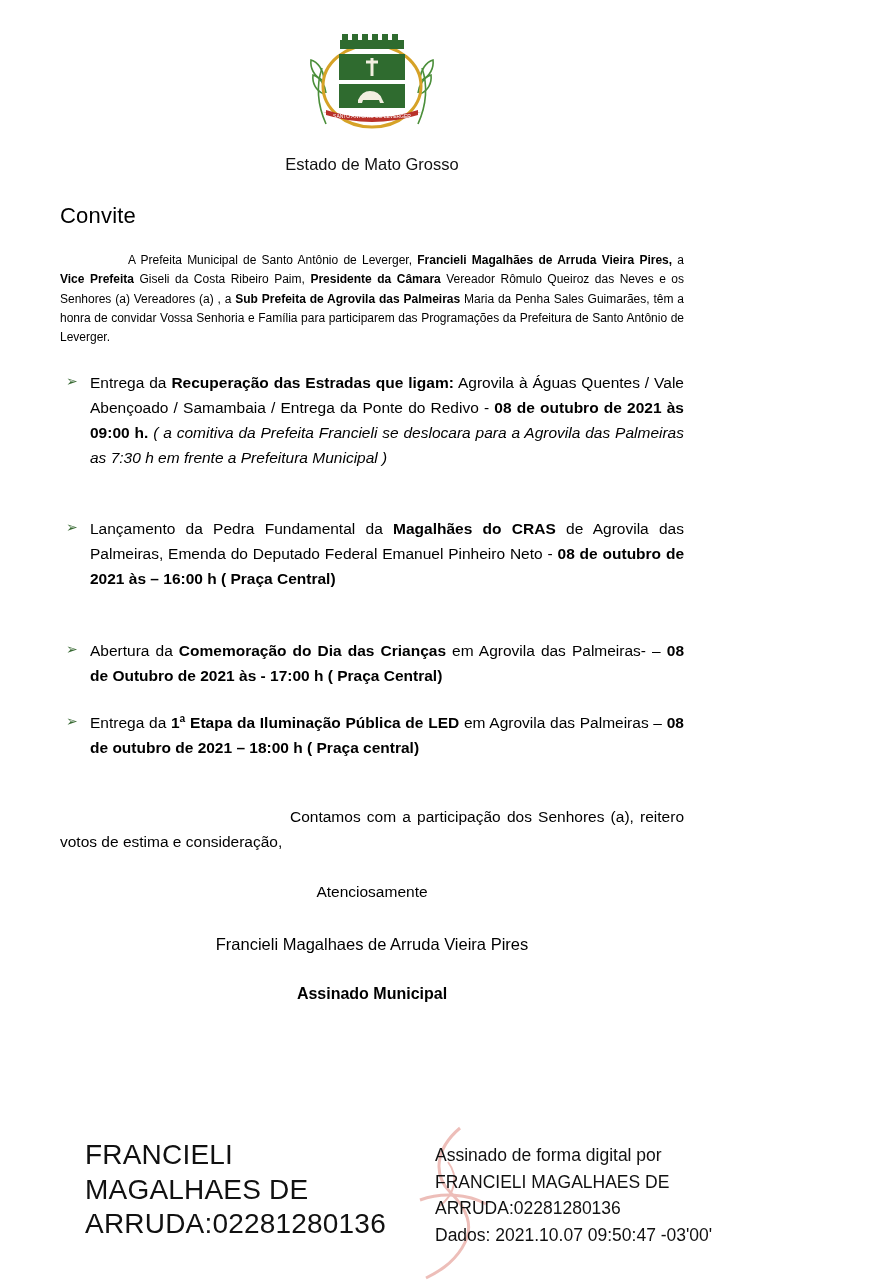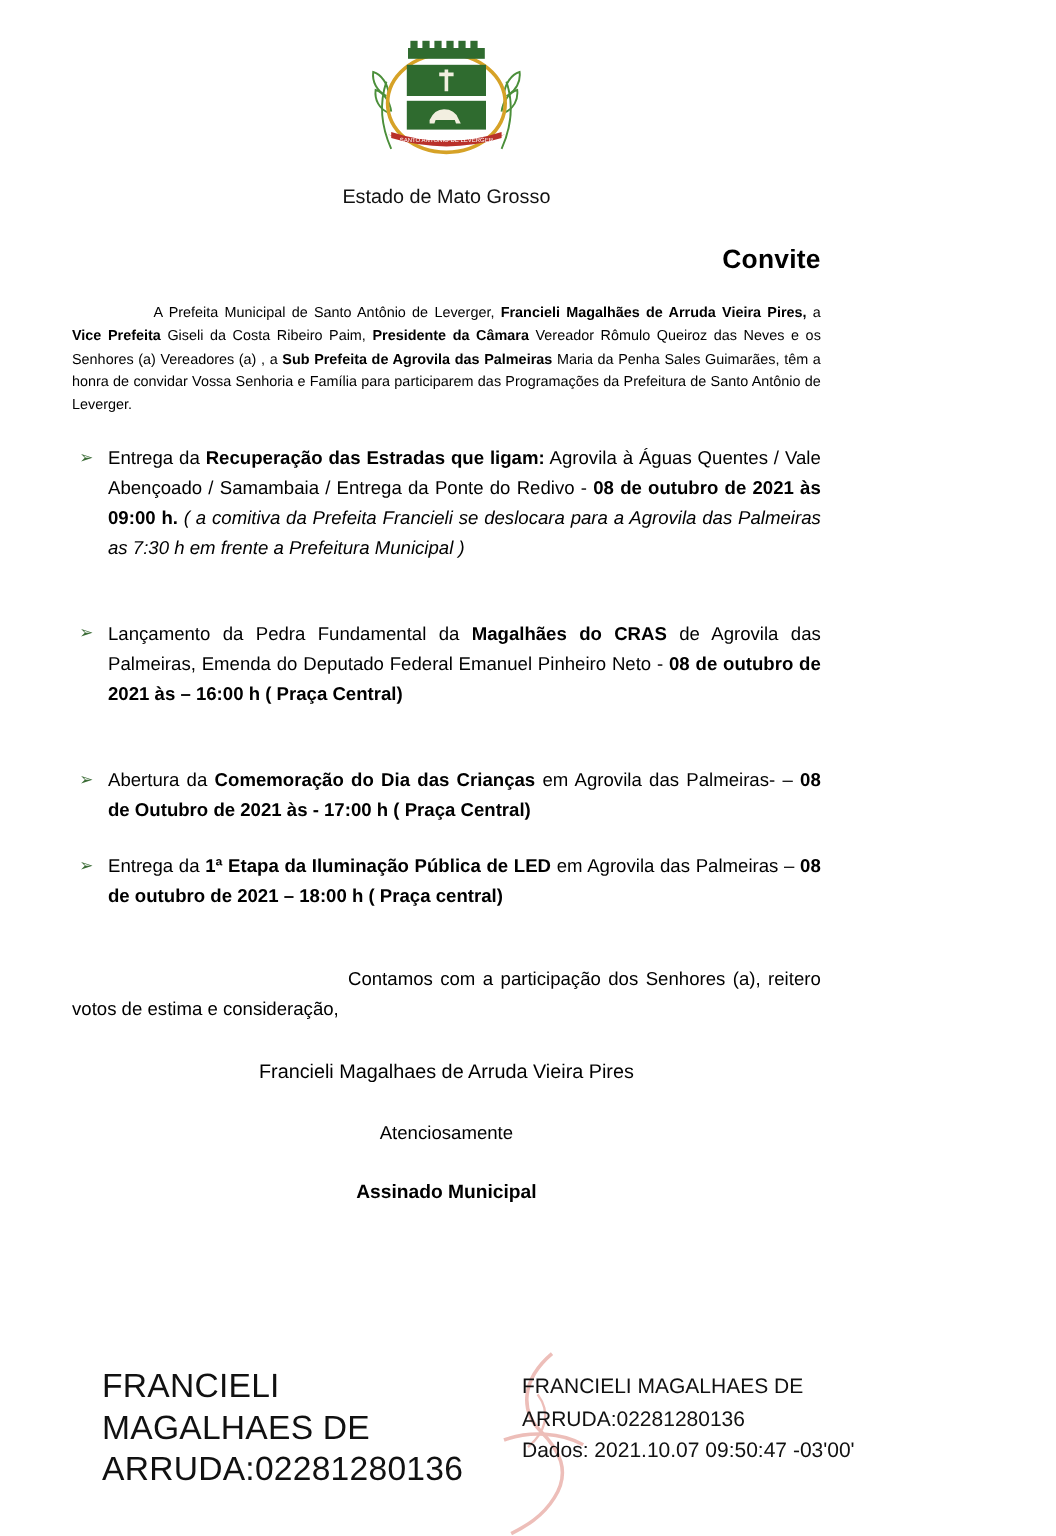--- a/index.html
+++ b/index.html
@@ -40,23 +40,23 @@
   .hdr {
     text-align: center;
     font-size: 16.5px;
     line-height: 1.25;
     color: #111;
   }
   .hdr-state { margin-top: 22px; }
   .hdr-city  { margin-top: 26px; }
 
   .title {
-    text-align: right;
+    text-align: left;
     font-size: 22px;
-    font-weight: bold;
+    font-weight: normal;
     margin-top: 28px;
     letter-spacing: 0.2px;
   }
 
   
   .para {
     font-size: 12px;
     line-height: 1.62;
     text-align: justify;
     text-justify: inter-word;
@@ -220,35 +220,36 @@
     <div class="item">
       <span class="bullet">➢</span>
       <span class="itext">
         <span>Entrega da </span><b>1ª Etapa da Iluminação Pública de LED</b><span> em Agrovila das Palmeiras – </span><b>08 de outubro de 2021 – 18:00 h ( Praça central)</b>
       </span>
     </div>
 
   </div>
 
   <p class="closing closing-first">Contamos com a participação dos Senhores (a), reitero votos de estima e consideração,</p>
+  <div class="center-line atencio">Atenciosamente</div>
   <div class="center-line signer">Francieli Magalhaes de Arruda Vieira Pires</div>
-  <div class="center-line atencio">Atenciosamente</div>
   <div class="center-line role">Assinado Municipal</div>
 
   <div class="sigblock">
     <svg class="sig-flourish" viewBox="0 0 120 160" aria-hidden="true">
       <path d="M70 6 C44 28 44 54 60 70 C76 86 86 104 72 126 C62 142 48 150 36 156" fill="none" stroke="#e8a9a2" stroke-width="3"></path>
       <path d="M30 78 C52 70 78 72 96 82" fill="none" stroke="#e8a9a2" stroke-width="3"></path>
       <path d="M58 40 C70 56 64 72 50 84" fill="none" stroke="#e8a9a2" stroke-width="2"></path>
     </svg>
     <div class="sig-name">
       <div>FRANCIELI</div>
       <div>MAGALHAES DE</div>
       <div>ARRUDA:02281280136</div>
     </div>
     <div class="sig-meta">
+      <div>Assinado de forma digital por</div>
       <div>FRANCIELI MAGALHAES DE</div>
       <div>ARRUDA:02281280136</div>
       <div>Dados: 2021.10.07 09:50:47 -03'00'</div>
     </div>
   </div>
 
 </div>
 
 </body></html>

